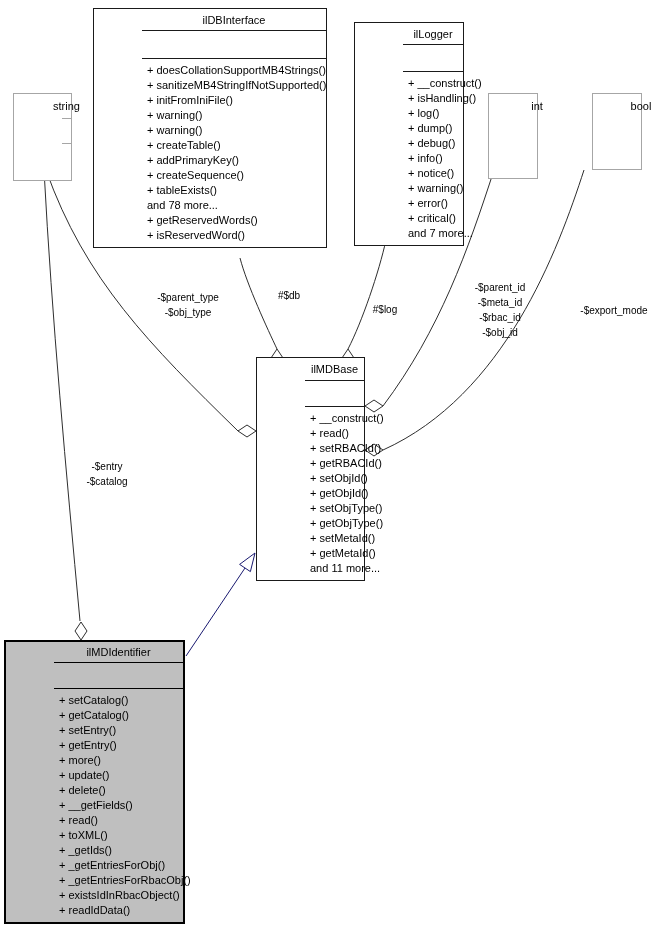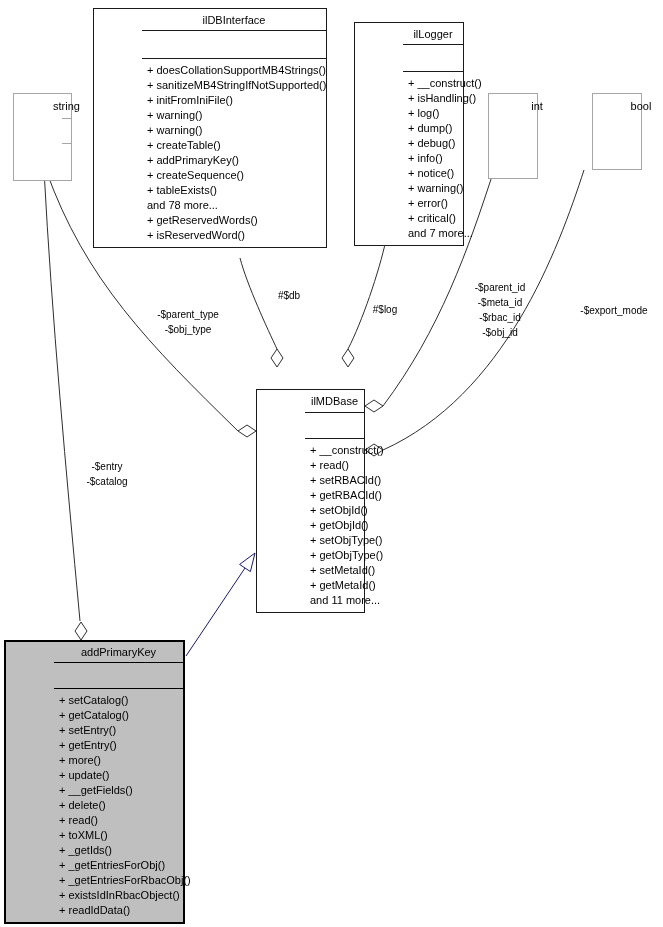--- a/index.html
+++ b/index.html
@@ -100,61 +100,61 @@
     <div class="a" style="height:25px;"></div>
     <div class="m"></div>
   </div>
 
   <div class="cls primitive" style="left:592px; top:93px; width:47px; height:77px;">
     <div class="t" style="height:25px;">bool</div>
     <div class="a" style="height:25px;"></div>
     <div class="m"></div>
   </div>
 
-  <div class="cls" style="left:256px; top:389px; width:109px;">
+  <div class="cls" style="left:256px; top:357px; width:109px;">
     <div class="t" style="height:23px;">ilMDBase</div>
     <div class="a" style="height:26px;"></div>
     <div class="m">
         <div class="line">+ __construct()</div>
         <div class="line">+ read()</div>
         <div class="line">+ setRBACId()</div>
         <div class="line">+ getRBACId()</div>
         <div class="line">+ setObjId()</div>
         <div class="line">+ getObjId()</div>
         <div class="line">+ setObjType()</div>
         <div class="line">+ getObjType()</div>
         <div class="line">+ setMetaId()</div>
         <div class="line">+ getMetaId()</div>
         <div class="line">and 11 more...</div>
       </div>
   </div>
 
   <div class="cls highlight" style="left:4px; top:640px; width:181px;">
-    <div class="t" style="height:21px;">addPrimaryKey</div>
+    <div class="t" style="height:21px;">ilMDIdentifier</div>
     <div class="a" style="height:26px;"></div>
     <div class="m">
         <div class="line">+ setCatalog()</div>
         <div class="line">+ getCatalog()</div>
         <div class="line">+ setEntry()</div>
         <div class="line">+ getEntry()</div>
         <div class="line">+ more()</div>
         <div class="line">+ update()</div>
+        <div class="line">+ delete()</div>
         <div class="line">+ __getFields()</div>
-        <div class="line">+ delete()</div>
         <div class="line">+ read()</div>
         <div class="line">+ toXML()</div>
         <div class="line">+ _getIds()</div>
         <div class="line">+ _getEntriesForObj()</div>
         <div class="line">+ _getEntriesForRbacObj()</div>
         <div class="line">+ existsIdInRbacObject()</div>
         <div class="line">+ readIdData()</div>
       </div>
   </div>
 
-  <div class="edge-label" style="left:140px; top:307px; width:96px;">
+  <div class="edge-label" style="left:140px; top:290px; width:96px;">
       <div class="line">-$parent_type</div>
       <div class="line">-$obj_type</div>
     </div>
 
   <div class="edge-label" style="left:270px; top:288px; width:38px;">
       <div class="line">#$db</div>
     </div>
 
   <div class="edge-label" style="left:366px; top:302px; width:38px;">
       <div class="line">#$log</div>

